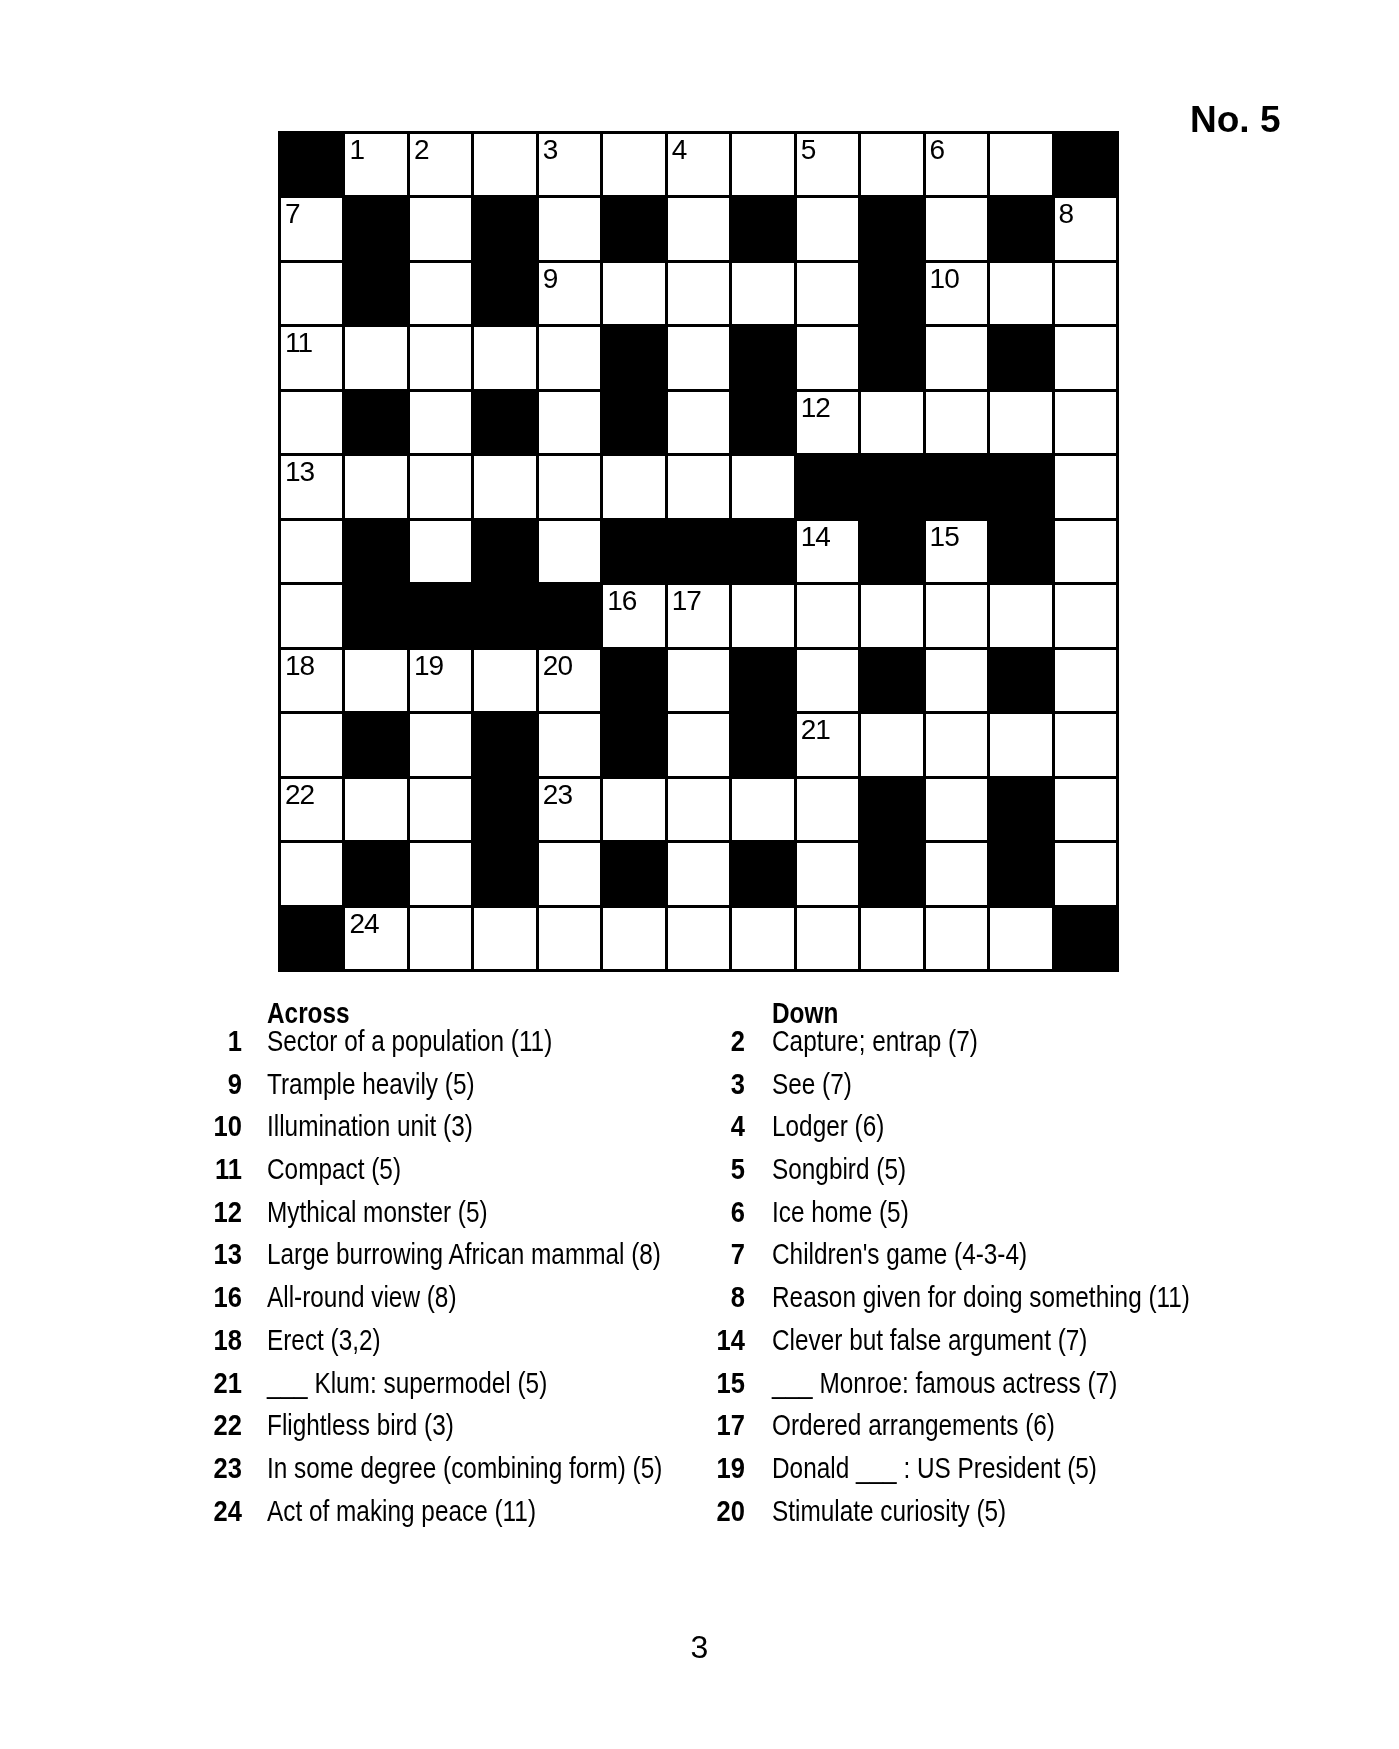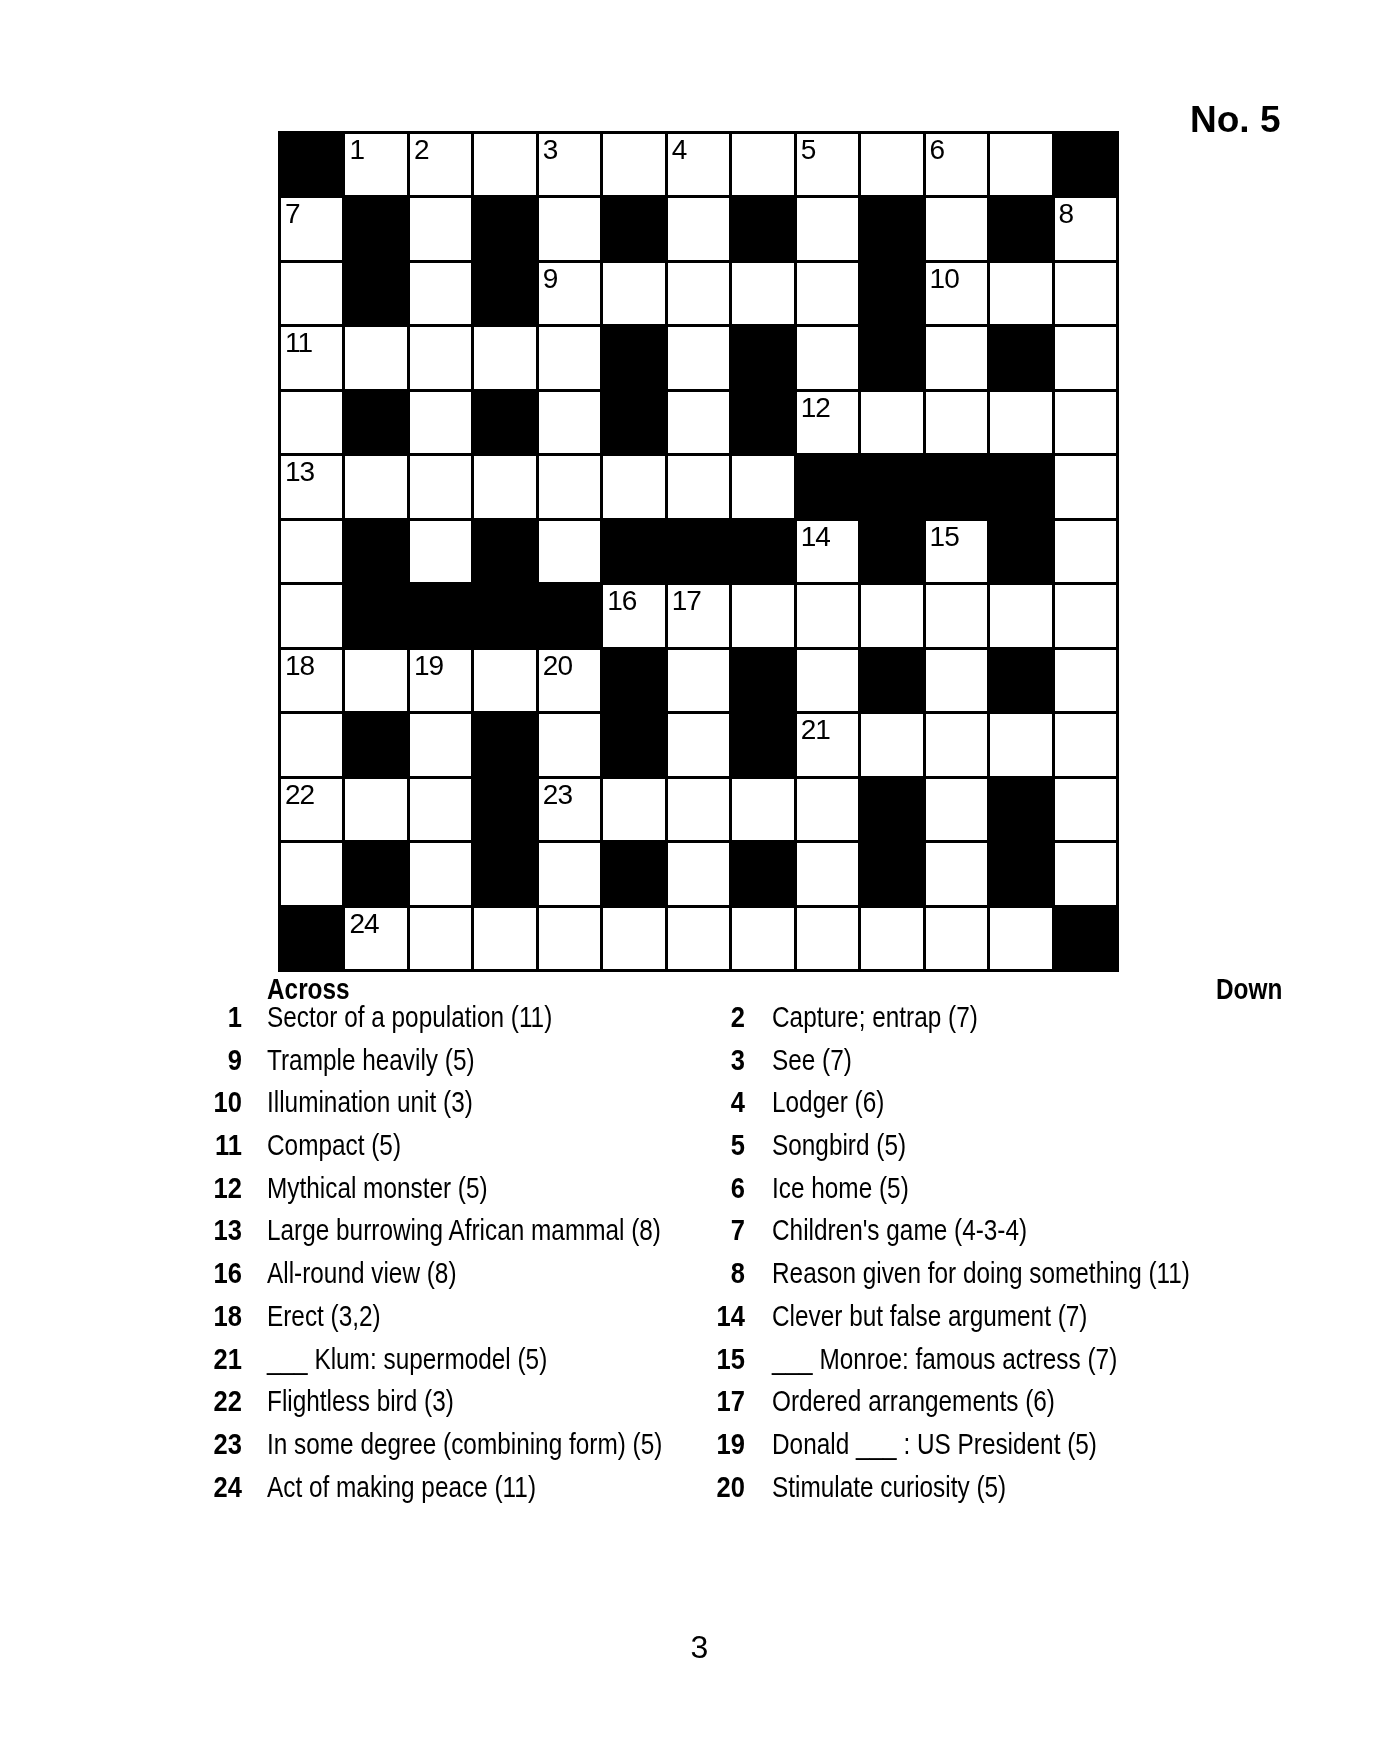--- a/index.html
+++ b/index.html
@@ -38,36 +38,36 @@
   .cell.black { background: #000000; }
   .cell .num {
     position: absolute;
     top: 1px; left: 4px;
     font-size: 28px;
     line-height: 1.05;
     letter-spacing: -1px;
   }
 
   
-  .clue-col { position: absolute; top: 976px; }
+  .clue-col { position: absolute; top: 1000px; }
   .clue-col.across { left: 170px; width: 560px; }
   .clue-col.down   { left: 655px; width: 640px; }
 
   .clue-heading {
     font-size: 29px; font-weight: bold; line-height: 26px;
     height: 26px;
   }
   .clue-heading .h-inner {
     display: inline-block;
     transform: scaleX(0.84);
     transform-origin: 0 0;
     white-space: nowrap;
   }
   .across .clue-heading { padding-left: 97px; }
-  .down   .clue-heading { padding-left: 117px; text-align: right; }
+  .down   .clue-heading { padding-left: 117px; }
 
   .clue-row {
     display: flex;
     align-items: flex-start;
     height: 42.7px;
     font-size: 29px;
     line-height: 30px;
   }
   .clue-num {
     flex: none;

